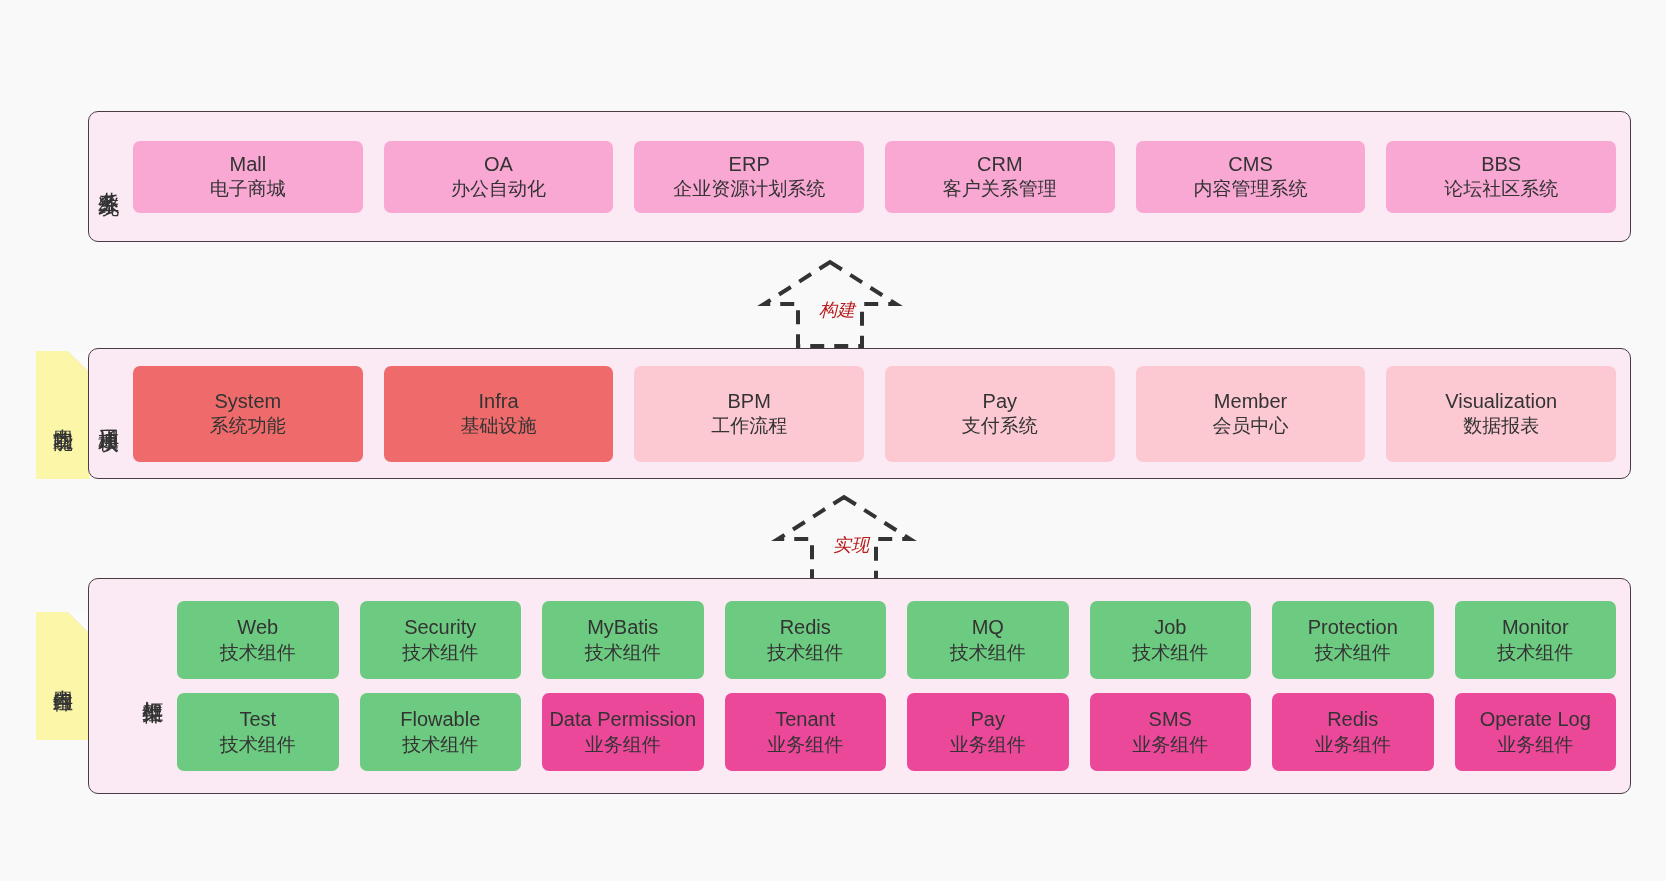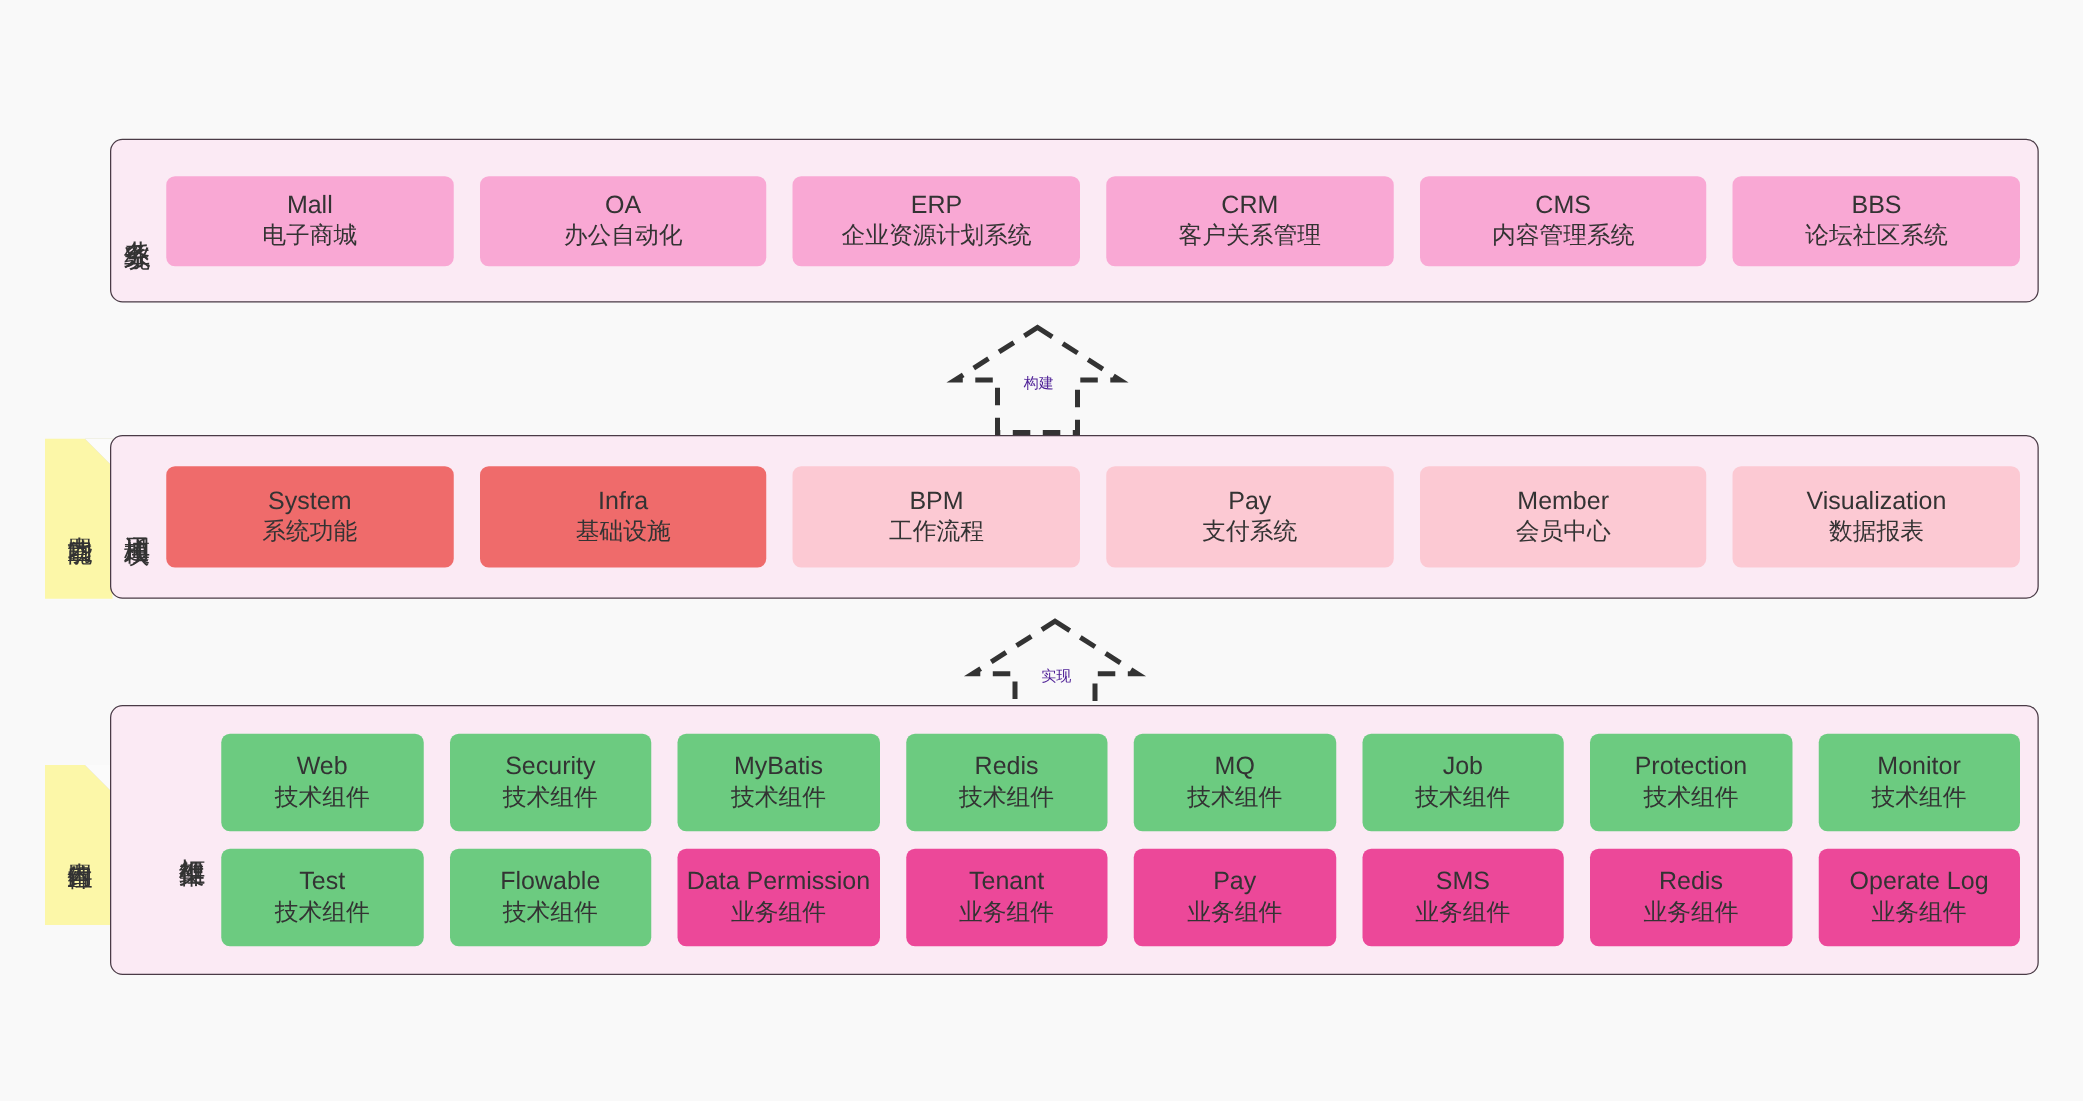--- a/index.html
+++ b/index.html
@@ -70,23 +70,23 @@
   .c-red        {background:#ef6b6b;}
   .c-pink       {background:#fcc9d3;}
   .c-green      {background:#6ccb80;}
   .c-lightgreen {background:#ec4899;}
 
   
   #layer-business{left:88px;  top:111px; width:1543px; height:131px;}
   #layer-business .cell{height:72px;}
 
   #layer-common{left:88px;  top:348px; width:1543px; height:131px;}
-  #layer-common .cell{height:81px;}
-
-  #layer-framework{left:88px; top:564px; width:1543px; height:216px;padding-left:44px;}
+  #layer-common .cell{height:96px;}
+
+  #layer-framework{left:88px; top:578px; width:1543px; height:216px;padding-left:44px;}
   #layer-framework .cell{height:78px;}
 
   
   .note{
     position:absolute;
     width:54px;
     background:#fcf7a8;
     box-sizing:border-box;
     display:flex;
     align-items:center;
@@ -116,26 +116,27 @@
     border-left:22px solid transparent;
   }
   #note-common   {left:36px; top:351px; height:128px;}
   #note-framework{left:36px; top:612px; height:128px;}
 
   
   .arrow{position:absolute;}
   .arrow svg{display:block;overflow:visible;}
   .arrow-label{
     position:absolute;
-    font-size:12px;
-    color:#4c1d95;
+    font-size:18px;
+    color:#b91c1c;
     background:#f9f9f9;
     padding:0 3px;
     white-space:nowrap;
     user-select:none;
+    font-style:italic;
   }
   #arrow-build  {left:756px; top:258px; width:148px; height:88px;}
   #arrow-build .arrow-label{left:60px; top:40px;}
   #arrow-impl   {left:770px; top:493px; width:148px; height:88px;text-align:center;}
   #arrow-impl  .arrow-label{left:60px; top:40px;}
 </style>
 </head>
 <body>
 
 <div class="canvas">

